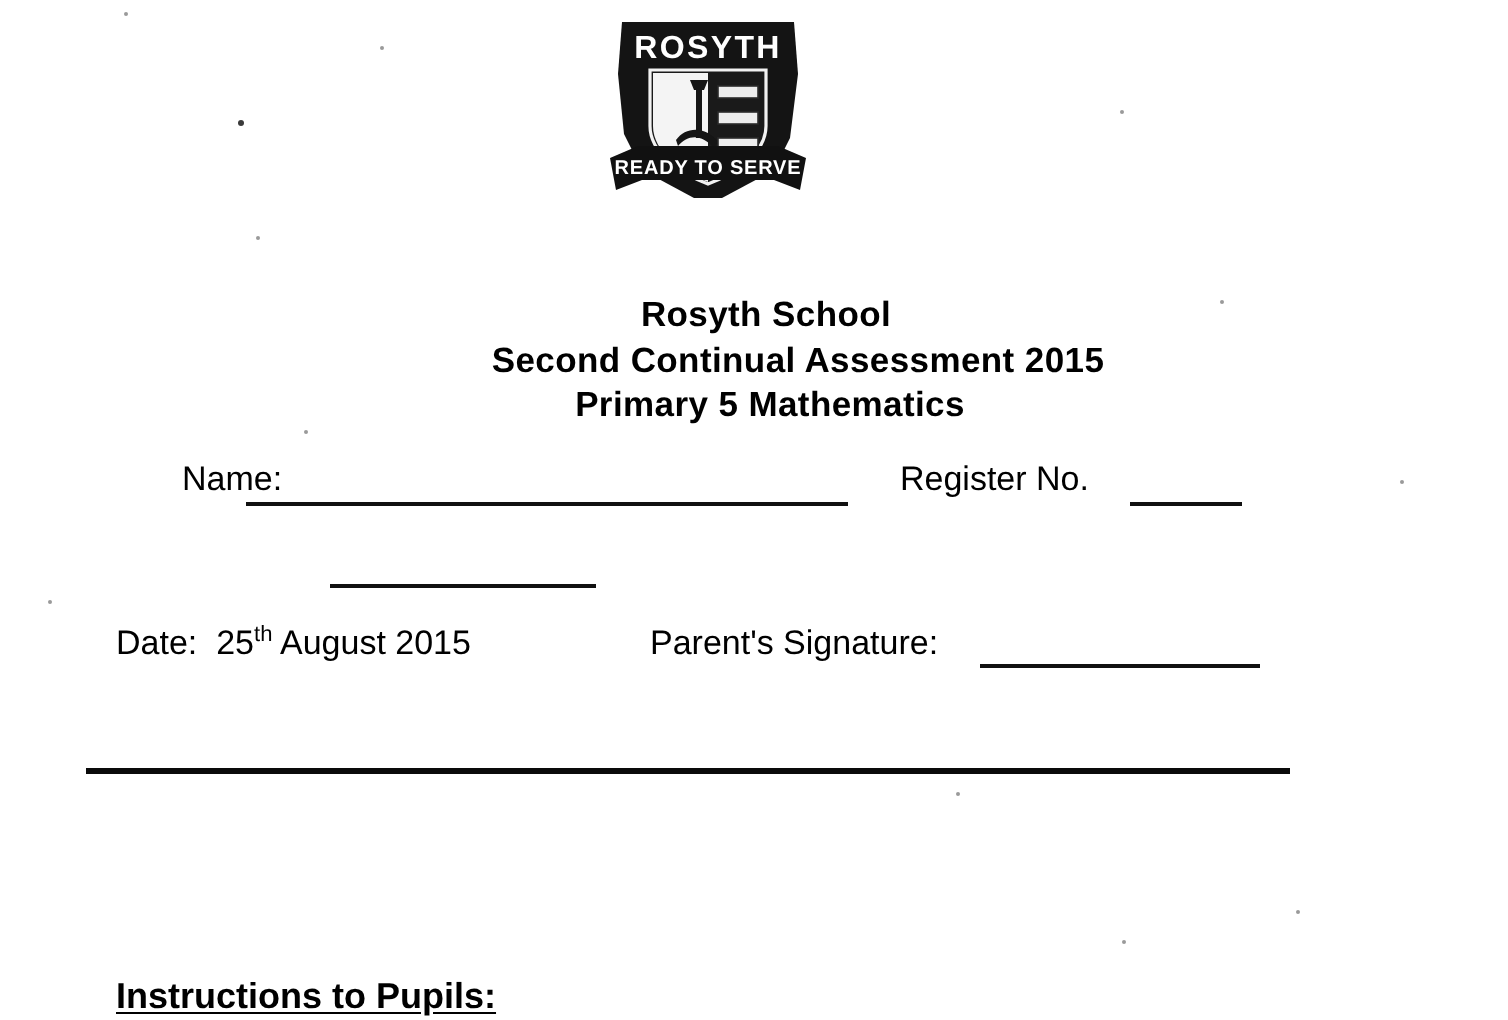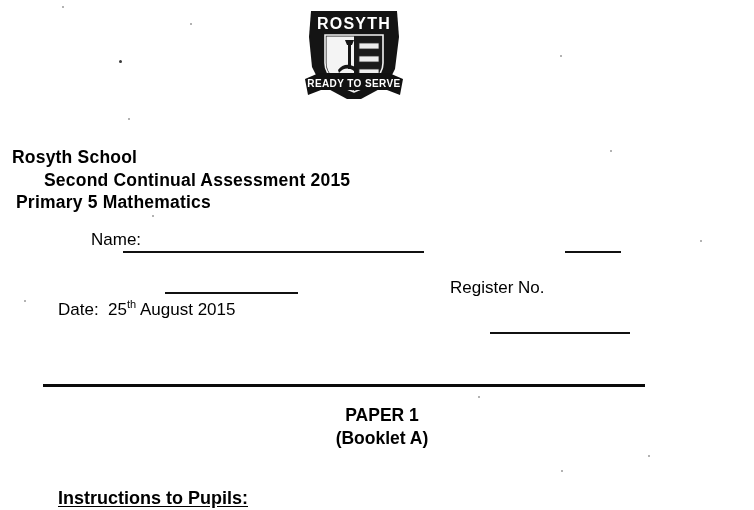--- a/index.html
+++ b/index.html
@@ -27,44 +27,44 @@
     height: 101px;
   }
   .crest svg { display: block; width: 100%; height: 100%; }
 
   
   .heading {
     position: absolute;
     left: 0;
     top: 146px;
     width: 754px;
-    text-align: left;
+    text-align: center;
   }
   .heading .hline {
     font-weight: bold;
     font-size: 17.5px;
     line-height: 22.5px;
     letter-spacing: 0.2px;
     white-space: nowrap;
   }
   .heading .h1 { padding-left: 12px; }
   .heading .h2 { padding-left: 0; margin-left: 44px; }
   .heading .h3 { padding-left: 16px; }
 
   
   .field {
     position: absolute;
     font-size: 17px;
     line-height: 20px;
     white-space: nowrap;
   }
   .lbl-name      { left: 58px;  top: 230px; margin-left: 33px; }
-  .lbl-register  { left: 450px; top: 230px; margin-top: 48px; }
+  .lbl-register  { left: 450px; top: 230px; }
   .lbl-class     { left: 58px;  top: 272px; }
-  .lbl-date      { left: 58px;  top: 300px; }
+  .lbl-date      { left: 58px;  top: 312px; }
   .lbl-parent    { left: 325px; top: 312px; }
   .lbl-totaltime { left: 58px;  top: 352px; }
 
   .sup {
     font-size: 11px;
     vertical-align: super;
     line-height: 0;
   }
 
   
@@ -171,29 +171,26 @@
   <div class="rule rule-register"></div>
 
   <div class="rule rule-class"></div>
 
   <div class="field lbl-date">
     <span>Date:</span>&nbsp;
     <span>25</span><span class="sup">th</span>
     <span>August 2015</span>
   </div>
 
+  <div class="field lbl-parent">Parent's Signature:</div>
   <div class="rule rule-parent"></div>
 
 
   <div class="separator"></div>
 
-  <div class="paper-block">
-    <div class="pline p1">PAPER 1</div>
-    <div class="pline p2">(Booklet A)</div>
-  </div>
 
   <div class="instructions">Instructions to Pupils:</div>
 
   <div class="speck" style="left:62px;  top:6px;   width:2px; height:2px;"></div>
   <div class="speck" style="left:190px; top:23px;  width:2px; height:2px;"></div>
   <div class="speck" style="left:119px; top:60px;  width:3px; height:3px; background:#3a3a3a;"></div>
   <div class="speck" style="left:560px; top:55px;  width:2px; height:2px;"></div>
   <div class="speck" style="left:128px; top:118px; width:2px; height:2px;"></div>
   <div class="speck" style="left:610px; top:150px; width:2px; height:2px;"></div>
   <div class="speck" style="left:152px; top:215px; width:2px; height:2px;"></div>

